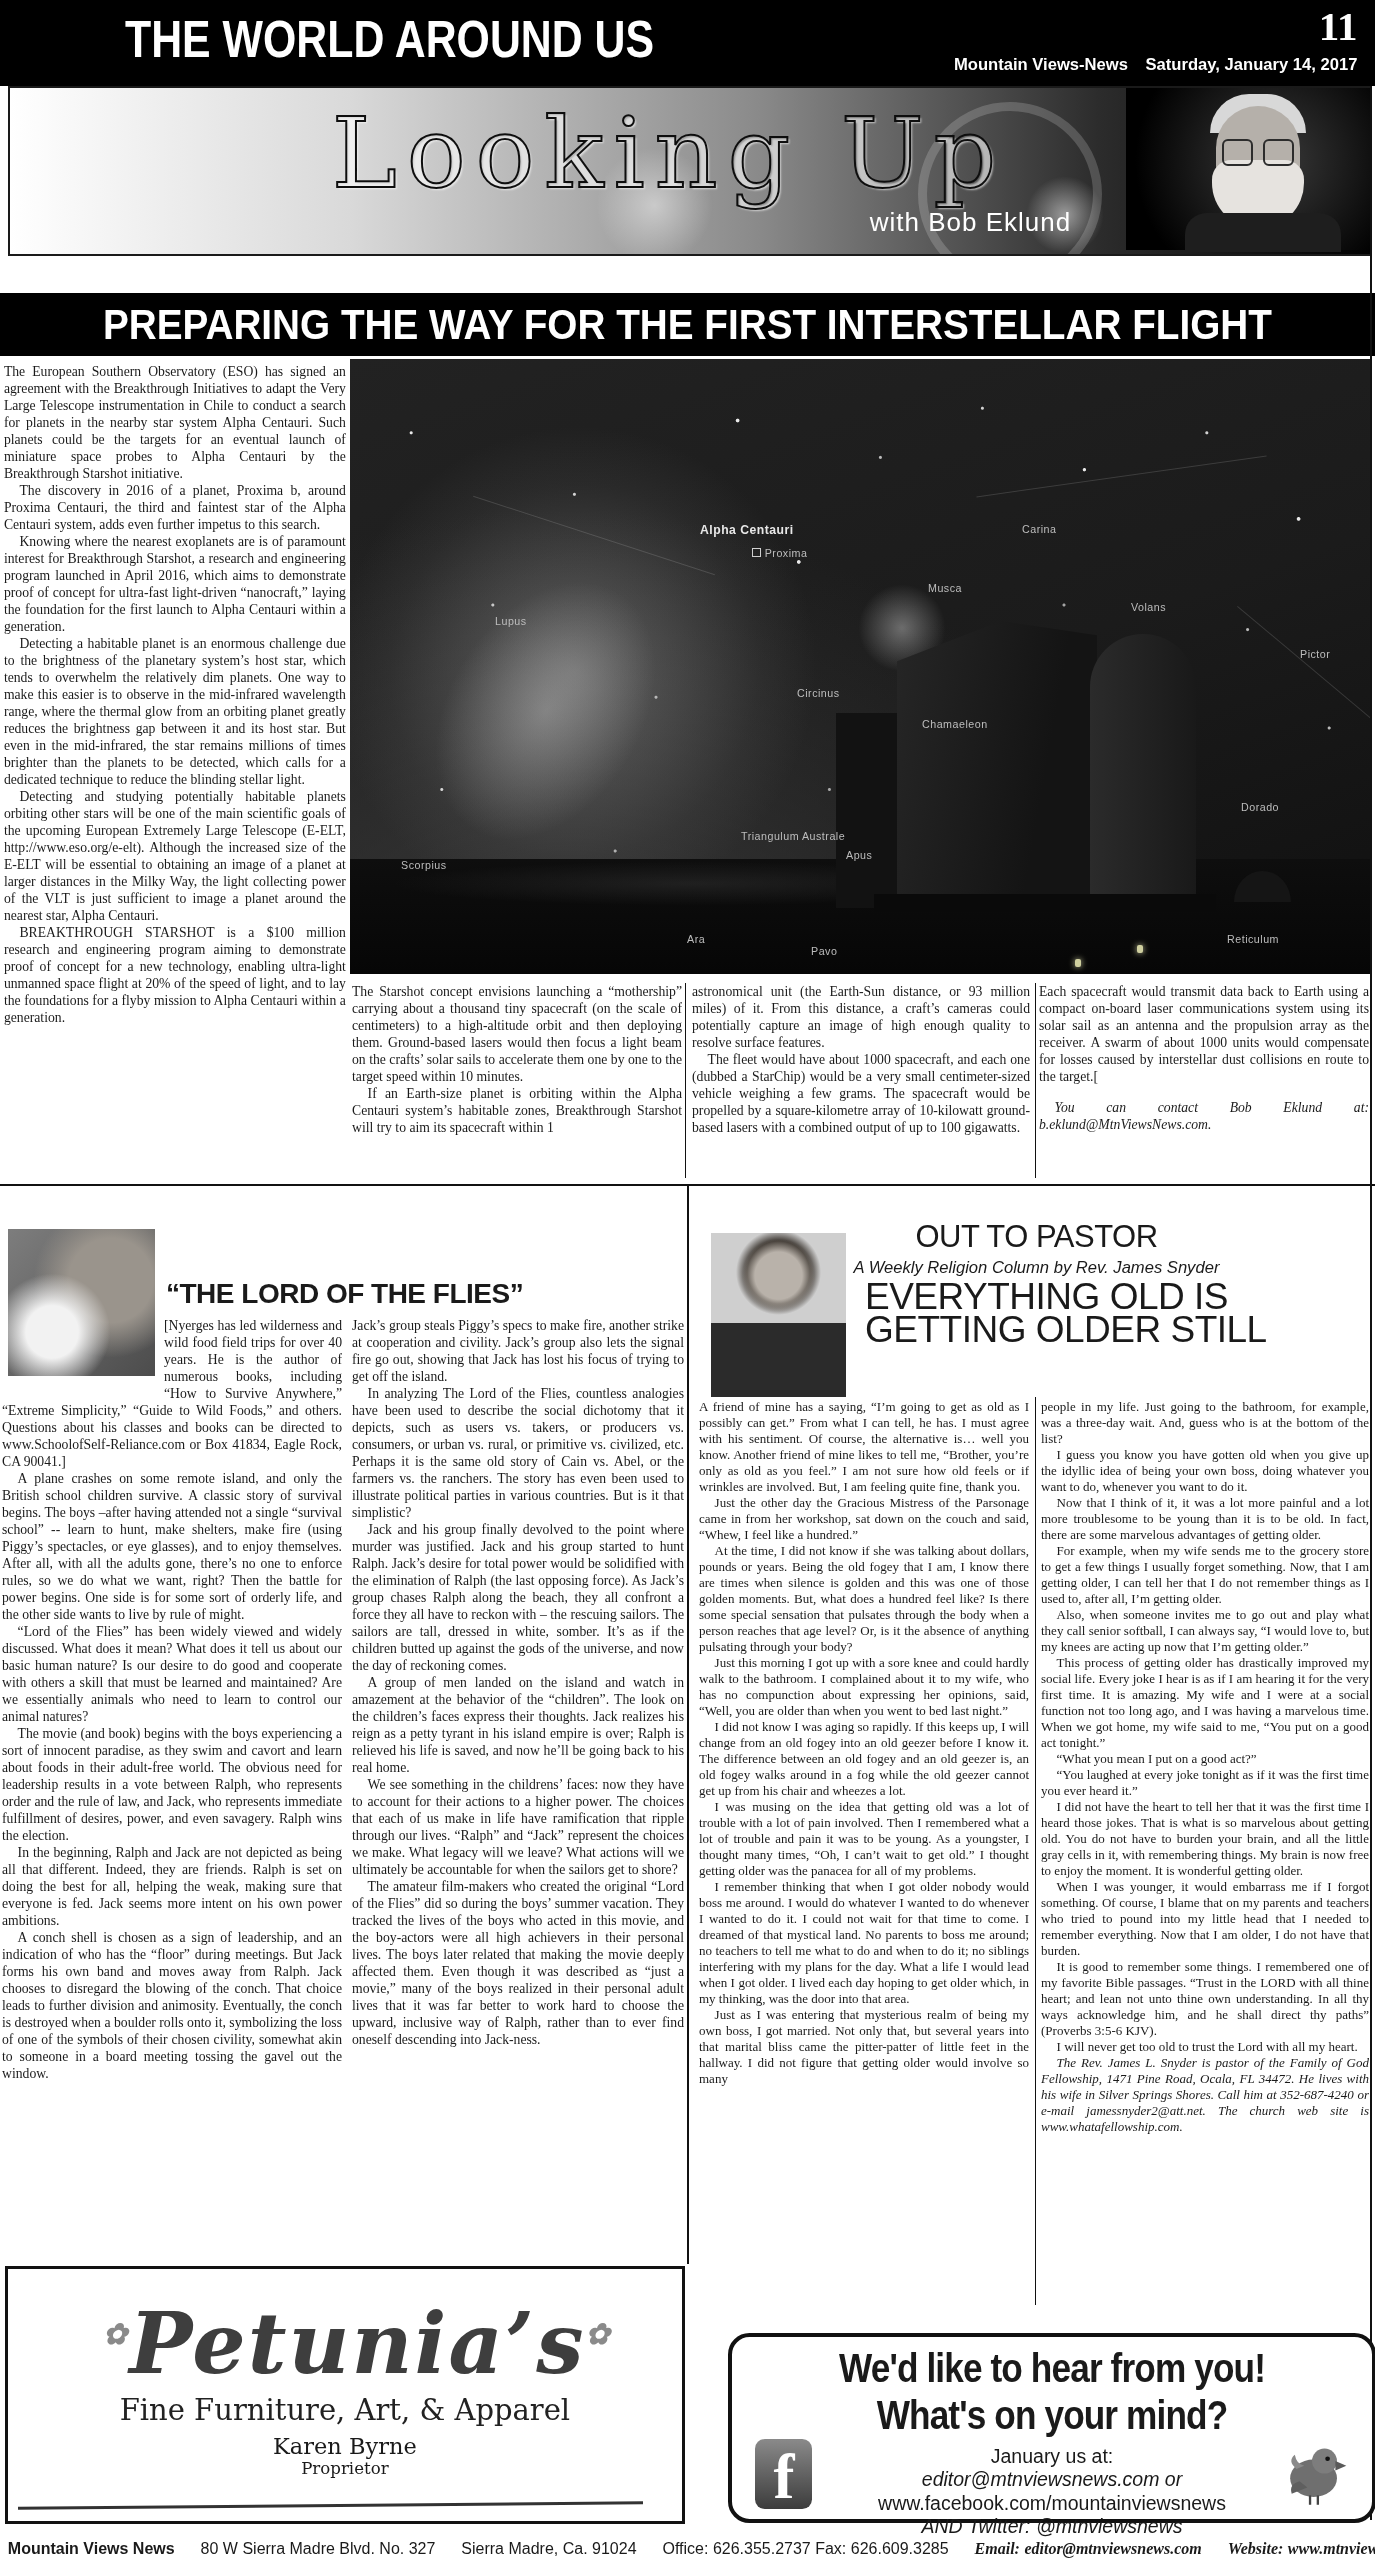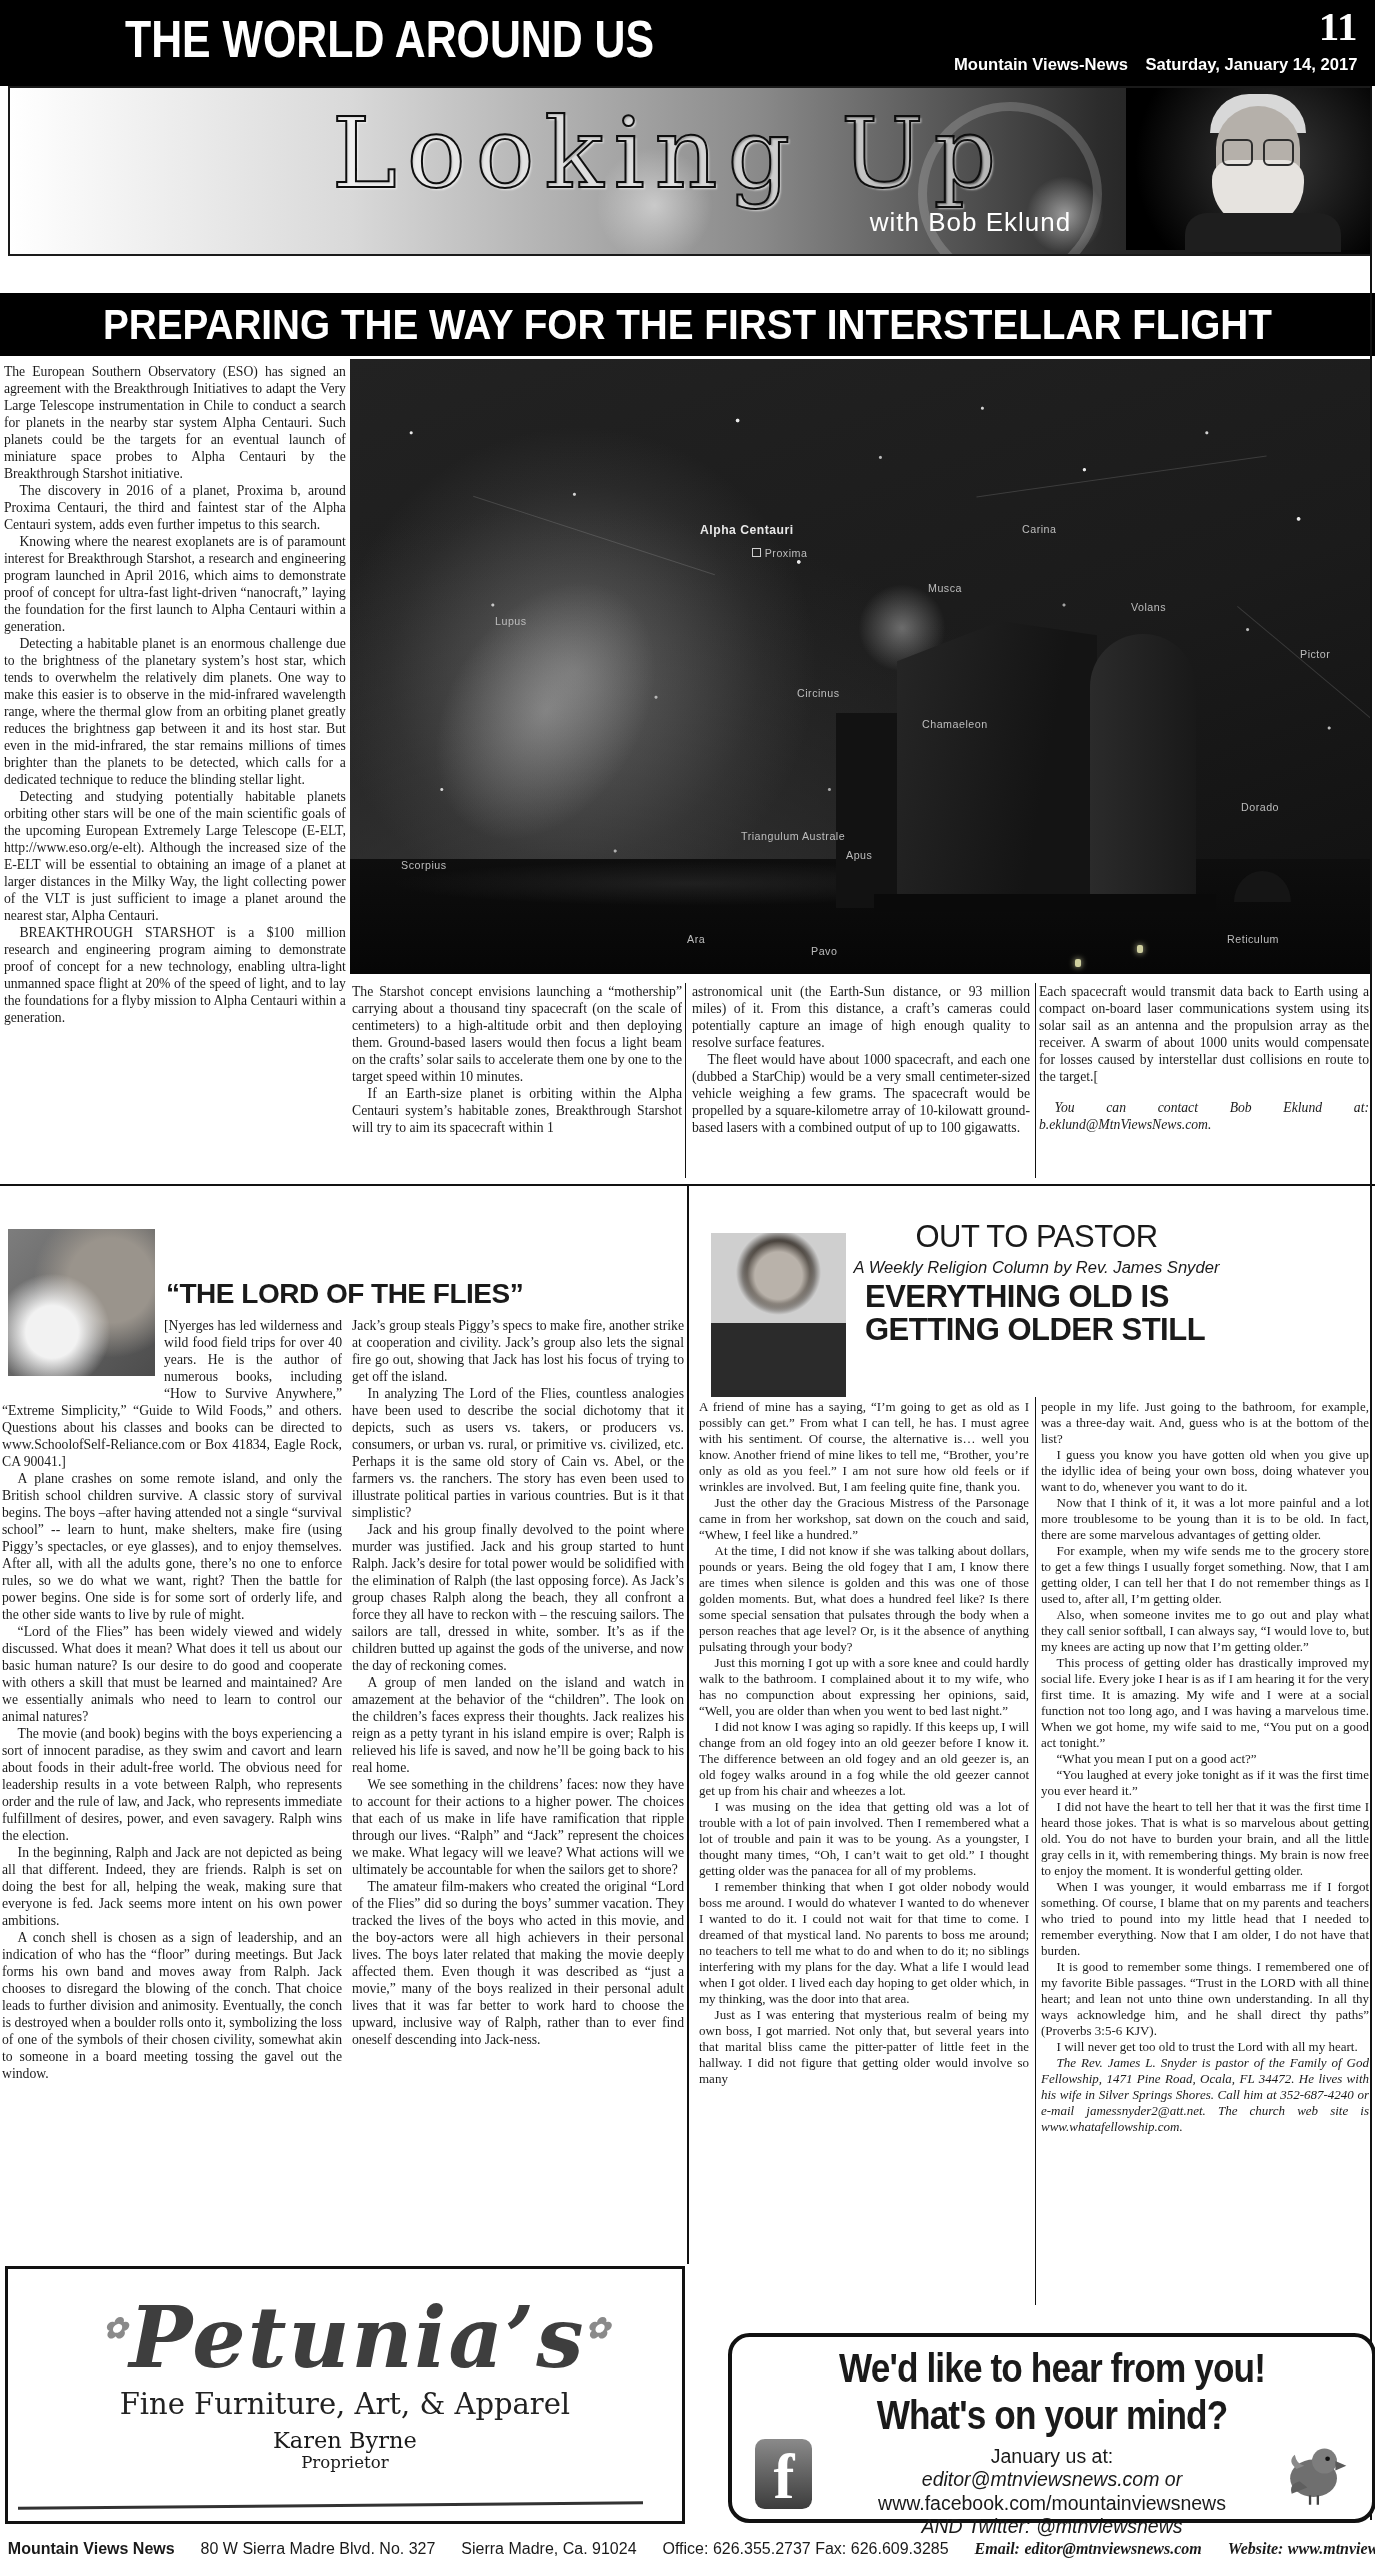--- a/index.html
+++ b/index.html
@@ -121,27 +121,27 @@
   #ny-col1{left:2px;top:1317px;width:340px;height:944px;}
   #ny-col2{left:352px;top:1317px;width:332px;height:944px;}
 
   
   #pa-kicker{left:697px;top:1219px;width:679px;text-align:center;font-family:"Liberation Sans",sans-serif;font-weight:normal;font-size:31px;letter-spacing:-0.5px;}
   #pa-tagline{left:697px;top:1258px;width:679px;text-align:center;font-family:"Liberation Sans",sans-serif;font-style:italic;font-size:16.6px;}
   #pa-photo{left:711px;top:1233px;width:135px;height:164px;background:
       radial-gradient(circle at 50% 26%,#b9b2aa 0 17%,rgba(0,0,0,0) 26%),
       radial-gradient(circle at 50% 24%,#3a342e 0 22%,rgba(0,0,0,0) 30%),
       linear-gradient(#cfcfcf 55%,#2b2b2b 55%);}
-  #pa-title{left:865px;top:1280px;width:420px;font-family:"Liberation Sans",sans-serif;font-weight:bold;font-size:31px;line-height:33px;letter-spacing:-0.5px;}
+  #pa-title{left:865px;top:1280px;width:420px;font-family:"Liberation Sans",sans-serif;font-weight:normal;font-size:37px;line-height:33px;letter-spacing:-0.5px;}
   #pa-col1{left:699px;top:1399px;width:330px;height:907px;}
   #pa-col2{left:1041px;top:1399px;width:328px;height:907px;}
 
   
   #petunia{left:4.9px;top:2266px;width:674px;height:252px;border:3.9px solid #111;background:#fff;text-align:center;}
-  #pet-logo{margin-top:12px;font-family:"DejaVu Serif",serif;font-style:italic;font-weight:bold;font-size:84px;line-height:94px;color:#3e3e3e;letter-spacing:2px;padding-left:25px;}
+  #pet-logo{margin-top:18px;font-family:"DejaVu Serif",serif;font-style:italic;font-weight:bold;font-size:84px;line-height:94px;color:#3e3e3e;letter-spacing:2px;padding-left:25px;}
   .flower{color:#8a8a8a;font-size:29px;vertical-align:super;}
   #pet-line1{font-family:"DejaVu Serif",serif;font-size:29px;color:#222;margin-top:2px;}
   #pet-line2{font-family:"DejaVu Serif",serif;font-size:22.5px;margin-top:5.9px;}
   #pet-line3{font-family:"DejaVu Serif",serif;font-size:16.6px;margin-top:0px;}
   #pet-address{position:absolute;left:27px;bottom:25.4px;width:619px;font-family:"DejaVu Serif",serif;font-size:22.5px;text-align:left;}
   #pet-rule{position:absolute;left:9.8px;bottom:13.7px;width:625px;height:2.9px;background:#333;transform:rotate(-.5deg);}
 
   
   #feedback{left:728px;top:2333px;width:640px;height:182px;border:4.9px solid #111;border-radius:21.5px;background:#fff;text-align:center;}
   .fb-big{font-family:"Liberation Sans",sans-serif;font-weight:bold;font-size:40px;line-height:47px;letter-spacing:-1px;transform:scaleX(.88);transform-origin:center;}

